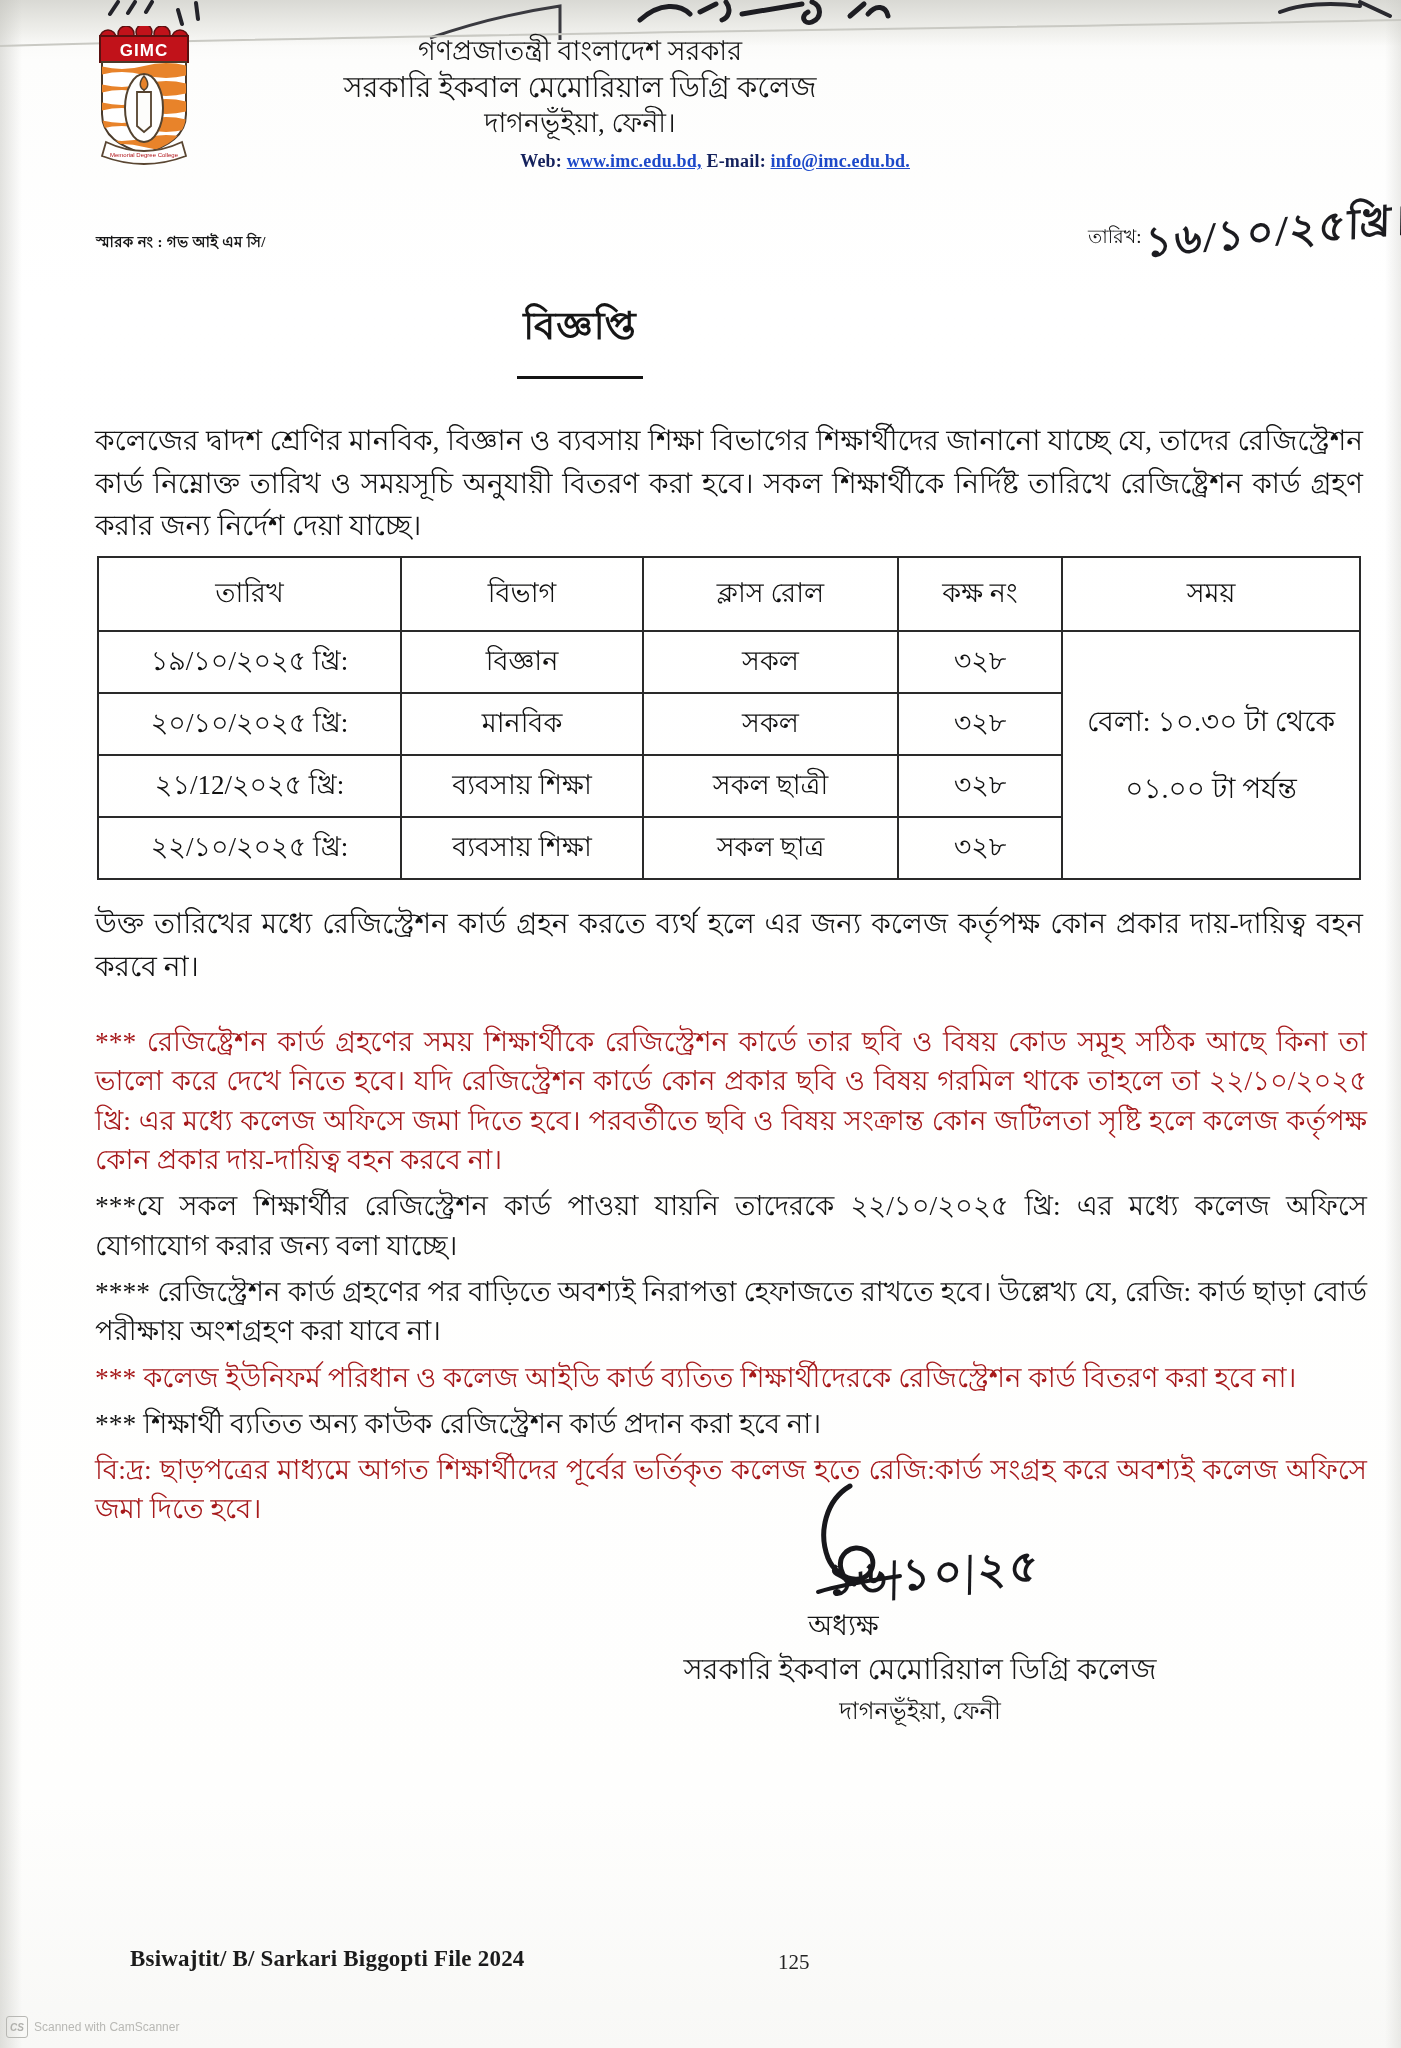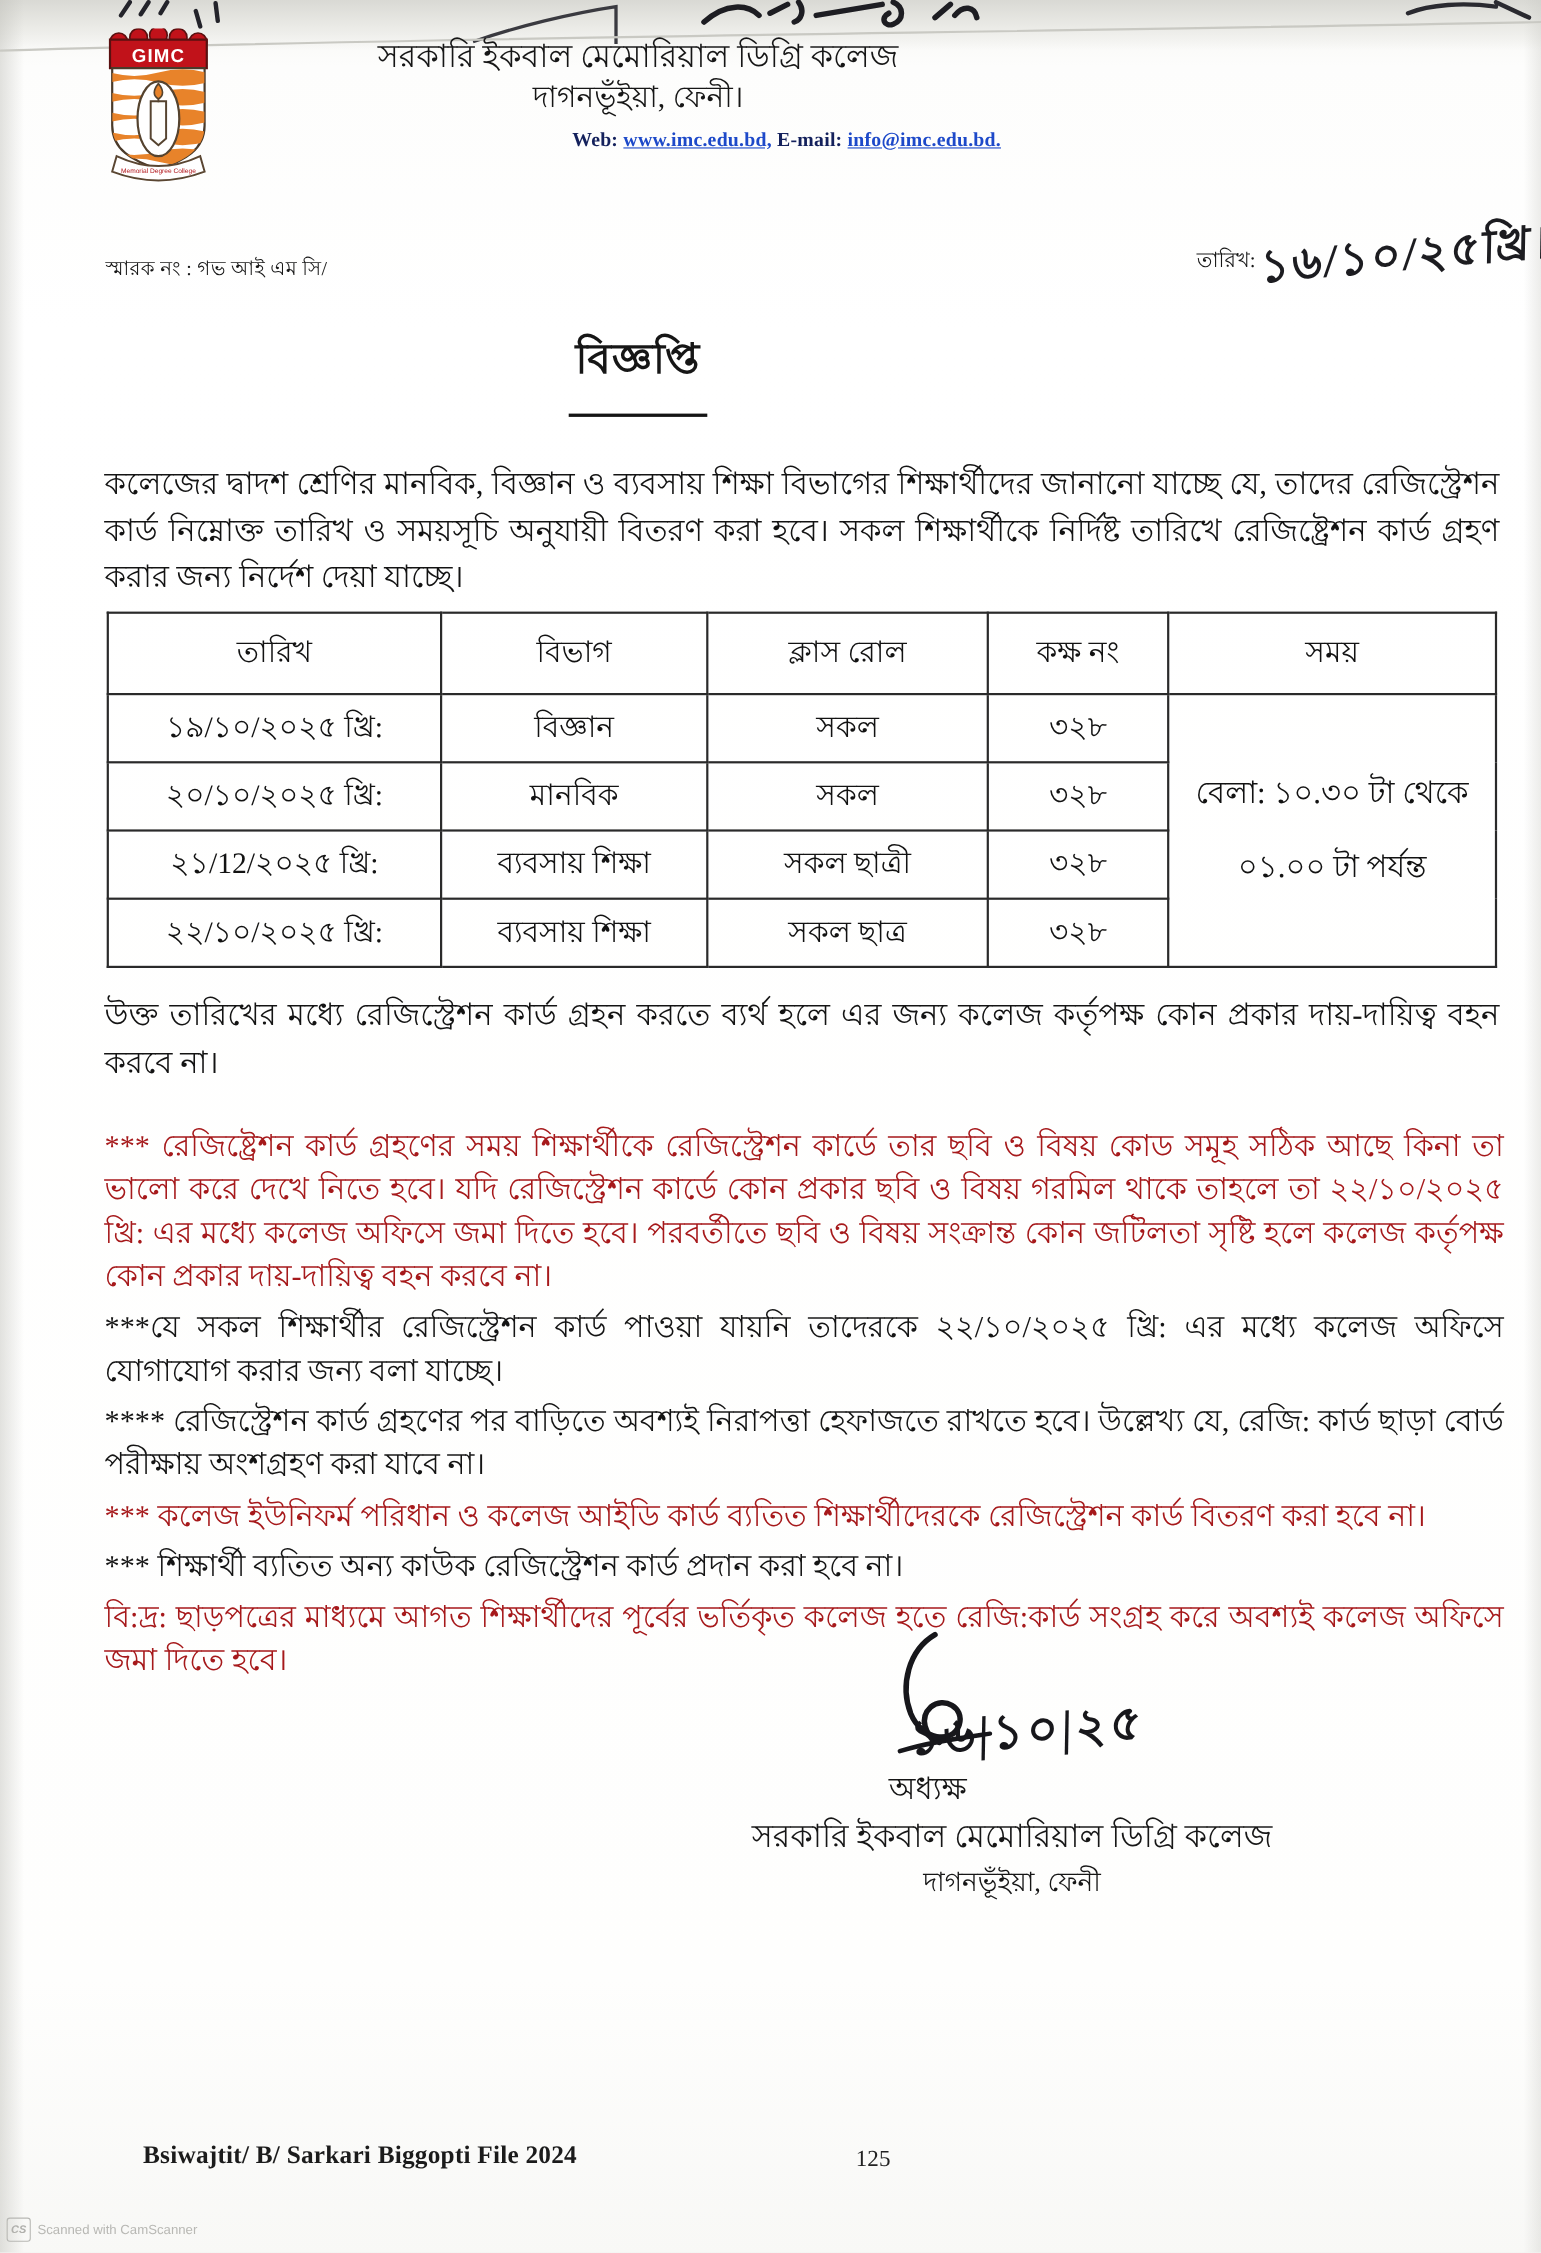--- a/index.html
+++ b/index.html
@@ -33,21 +33,21 @@
   }
   .hdr .l1{font-size:27px;}
   .hdr .l2{font-size:26px;}
   .hdr .l3{font-size:29px;}
   .hdr .l4{font-size:27px;}
   .webline{
     margin-top:10px;font-size:18px;font-weight:bold;color:#14215c;
     font-family:"Liberation Serif","DejaVu Serif",serif;letter-spacing:.2px;text-align:right;
   }
   .webline .lnk{color:#1d49c9;text-decoration:underline;}
-  .memo{position:absolute;left:96px;top:230px;font-size:18px;letter-spacing:.3px;}
+  .memo{position:absolute;left:96px;top:230px;font-size:15px;letter-spacing:.3px;font-weight:bold;}
   .dateline{position:absolute;left:1088px;top:222px;white-space:nowrap;}
   .dateline .lbl{font-size:19px;vertical-align:14px;text-align:right;}
   .hand{
     display:inline-block;font-size:42px;font-weight:bold;color:#1c1c20;
     transform:rotate(-5deg) skewX(-6deg);transform-origin:left bottom;
     letter-spacing:2px;line-height:1;
   }
   
   .title-wrap{position:absolute;left:420px;top:296px;width:320px;text-align:center;}
   .title{
@@ -152,20 +152,21 @@
     <ellipse cx="52" cy="82" rx="19" ry="34" fill="#ffffff" stroke="#55432f" stroke-width="2"></ellipse>
     <path d="M45,66 h14 v34 l-7,6 l-7,-6 Z" fill="#fdfdfb" stroke="#55432f" stroke-width="1.8"></path>
     <path d="M52,50 c5,6 5,11 0,14 c-5,-3 -5,-8 0,-14 Z" fill="#e8832a" stroke="#55432f" stroke-width="1.5"></path>
     <line x1="52" y1="64" x2="52" y2="67" stroke="#55432f" stroke-width="1.5"></line>
 
     <path d="M14,116 q38,18 76,0 l4,14 q-42,16 -84,0 Z" fill="#ffffff" stroke="#5a4632" stroke-width="1.8"></path>
     <text x="52" y="131" text-anchor="middle" font-size="6" fill="#b01318" font-family="Liberation Sans, DejaVu Sans, sans-serif">Memorial Degree College</text>
   </svg>
 
   <div class="hdr">
+    <div class="l1">গণপ্রজাতন্ত্রী বাংলাদেশ সরকার</div>
     <div class="l3">সরকারি ইকবাল মেমোরিয়াল ডিগ্রি কলেজ</div>
     <div class="l4">দাগনভূঁইয়া, ফেনী।</div>
     <div class="webline">
       <span>Web:</span>
       <span class="lnk">www.imc.edu.bd,</span>
       <span>E-mail:</span>
       <span class="lnk">info@imc.edu.bd.</span>
     </div>
   </div>
 

